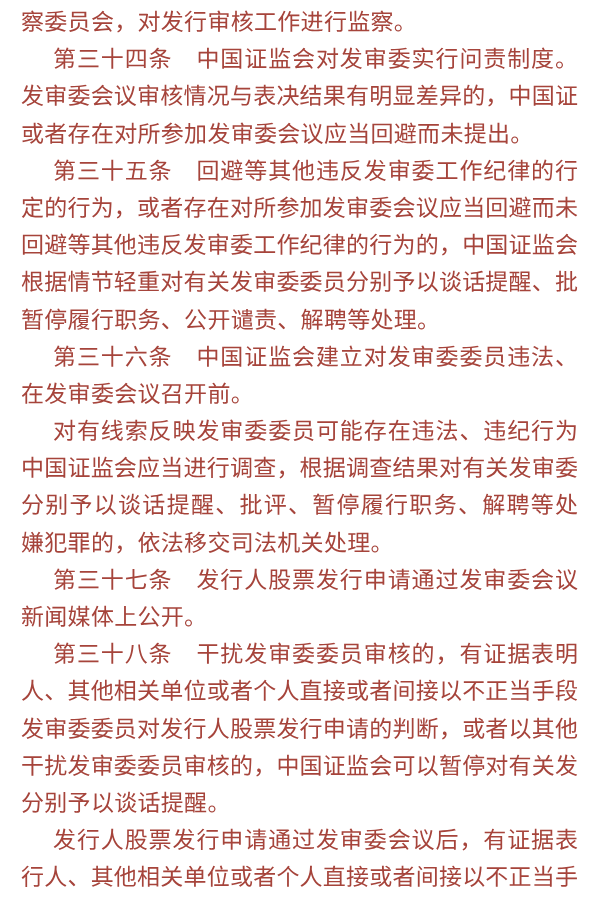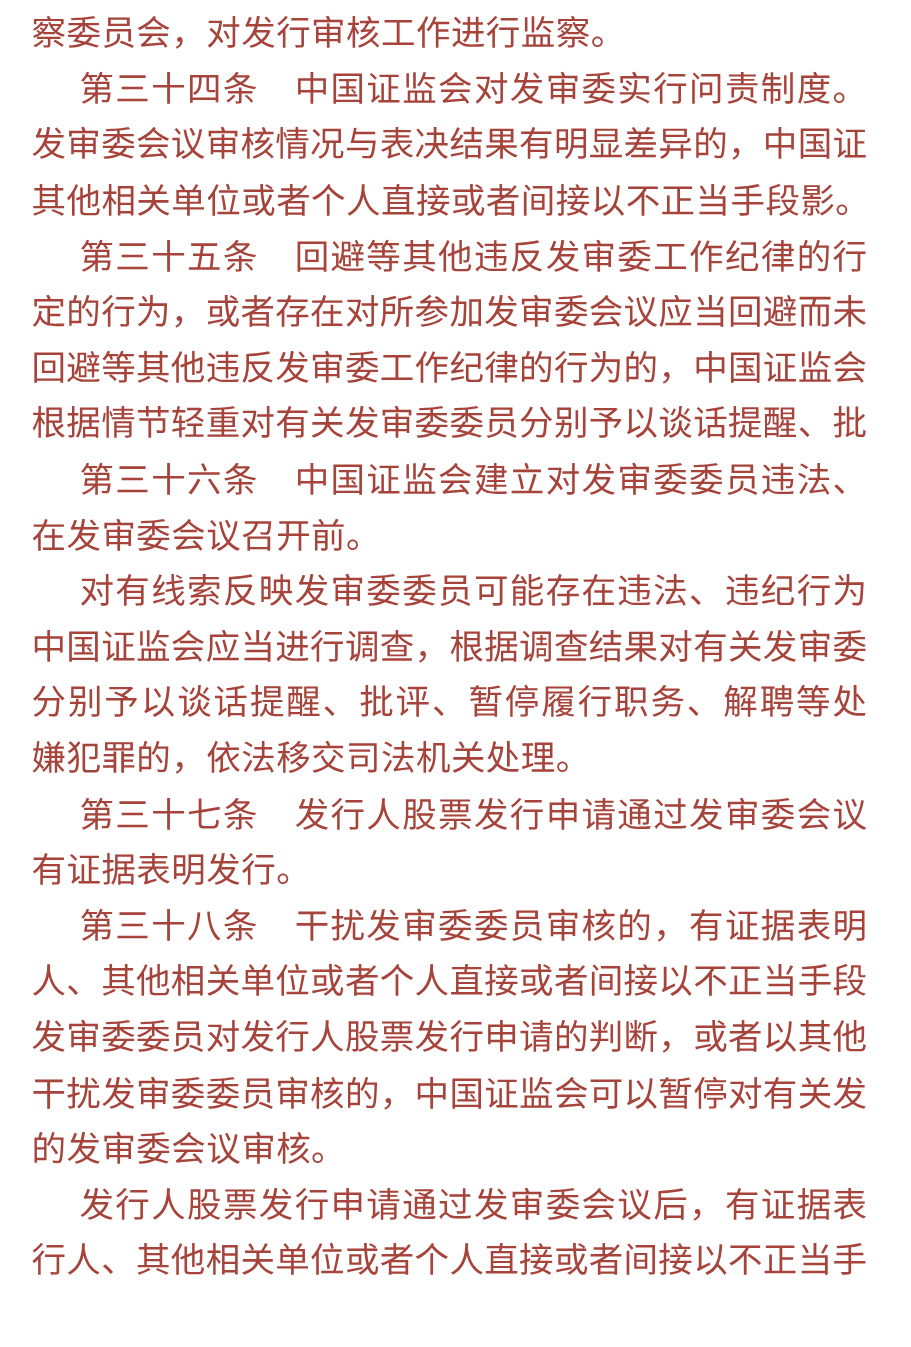--- a/index.html
+++ b/index.html
@@ -45,34 +45,35 @@
   }
 </style>
 </head>
 <body>
 
 <div class="page">
   <div class="doc-body" id="doc-body" style="color: rgb(166, 68, 59);">
       <div class="text-line">察委员会，对发行审核工作进行监察。</div>
       <div class="text-line justify indent">第三十四条　中国证监会对发审委实行问责制度。出现</div>
       <div class="text-line justify">发审委会议审核情况与表决结果有明显差异的，中国证监会</div>
-      <div class="text-line">其他相关单位或者个人直接或者间接以不正当手段影。</div>
+      <div class="text-line">或者存在对所参加发审委会议应当回避而未提出。</div>
       <div class="text-line justify indent">第三十五条　回避等其他违反发审委工作纪律的行为的</div>
       <div class="text-line justify">定的行为，或者存在对所参加发审委会议应当回避而未提出</div>
       <div class="text-line justify">回避等其他违反发审委工作纪律的行为的，中国证监会应当</div>
       <div class="text-line justify">根据情节轻重对有关发审委委员分别予以谈话提醒、批评、</div>
+      <div class="text-line">暂停履行职务、公开谴责、解聘等处理。</div>
       <div class="text-line justify indent">第三十六条　中国证监会建立对发审委委员违法、违纪</div>
       <div class="text-line">在发审委会议召开前。</div>
       <div class="text-line justify indent">对有线索反映发审委委员可能存在违法、违纪行为的，</div>
       <div class="text-line justify">中国证监会应当进行调查，根据调查结果对有关发审委委员</div>
       <div class="text-line justify">分别予以谈话提醒、批评、暂停履行职务、解聘等处理；涉</div>
       <div class="text-line">嫌犯罪的，依法移交司法机关处理。</div>
       <div class="text-line justify indent">第三十七条　发行人股票发行申请通过发审委会议后</div>
-      <div class="text-line">有证据表明发行。</div>
+      <div class="text-line">新闻媒体上公开。</div>
       <div class="text-line justify indent">第三十八条　干扰发审委委员审核的，有证据表明发行</div>
       <div class="text-line justify">人、其他相关单位或者个人直接或者间接以不正当手段影响</div>
       <div class="text-line justify">发审委委员对发行人股票发行申请的判断，或者以其他方式</div>
       <div class="text-line justify">干扰发审委委员审核的，中国证监会可以暂停对有关发行人</div>
-      <div class="text-line">的发审委会议审核。</div>
+      <div class="text-line">分别予以谈话提醒。</div>
       <div class="text-line justify indent">发行人股票发行申请通过发审委会议后，有证据表明发</div>
       <div class="text-line justify">行人、其他相关单位或者个人直接或者间接以不正当手段影</div>
     </div>
 </div>
 
 </body></html>

